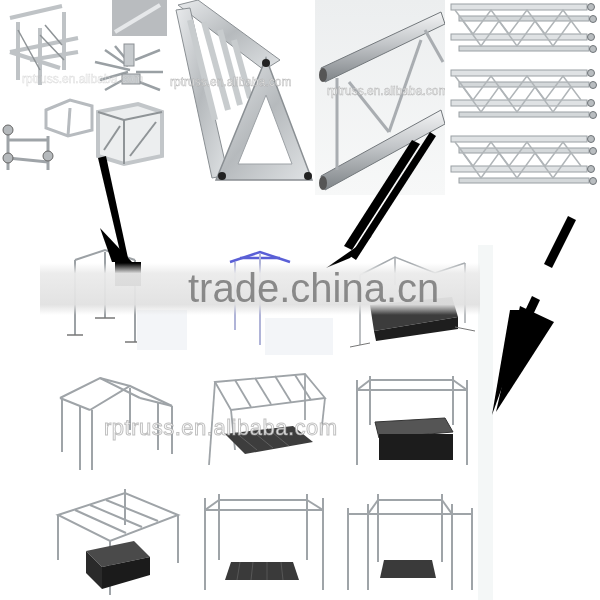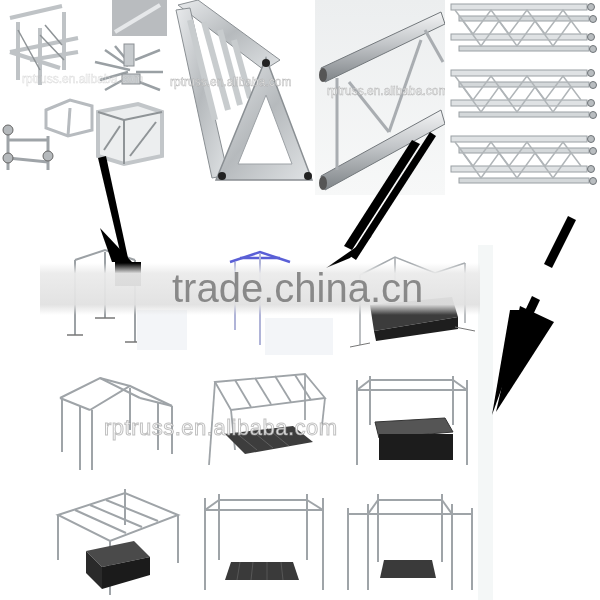--- a/index.html
+++ b/index.html
@@ -3,21 +3,21 @@
 <meta charset="utf-8">
 <style>
   html,body{margin:0;padding:0;background:#ffffff;}
   body{width:600px;height:600px;position:relative;overflow:hidden;font-family:"Liberation Sans",sans-serif;}
   .abs{position:absolute;}
   .panel{position:absolute;overflow:hidden;}
   .bg-grey{background:linear-gradient(180deg,#eceeef 0%,#f7f8f8 100%);}
   .bg-white{background:#ffffff;}
   svg{display:block;}
   .wm{position:absolute;white-space:nowrap;pointer-events:none;}
-  .wm-trade{font-size:40px;color:rgba(110,110,110,0.78);letter-spacing:0px;font-family:"Liberation Sans",sans-serif;}
+  .wm-trade{font-size:40px;color:rgba(110,110,110,0.78);letter-spacing:0px;font-family:"Liberation Sans",sans-serif;margin-left:16px;}
   .wm-ali{font-size:22px;color:rgba(255,255,255,0.85);-webkit-text-stroke:1px rgba(150,150,150,0.6);font-family:"Liberation Sans",sans-serif;letter-spacing:0.5px;}
   .wm-ali-sm{font-size:12px;color:rgba(255,255,255,0.85);-webkit-text-stroke:0.5px rgba(150,150,150,0.7);font-family:"Liberation Sans",sans-serif;}
   .band{position:absolute;background:linear-gradient(180deg,rgba(255,255,255,0) 0%,rgba(235,235,235,0.95) 20%,rgba(225,225,225,0.95) 80%,rgba(255,255,255,0) 100%);}
   .arrow{position:absolute;}
 </style>
 </head>
 <body>
 
 <div class="panel bg-white" style="left:0;top:0;width:170px;height:175px;">
   <svg width="170" height="175" viewBox="0 0 170 175">

